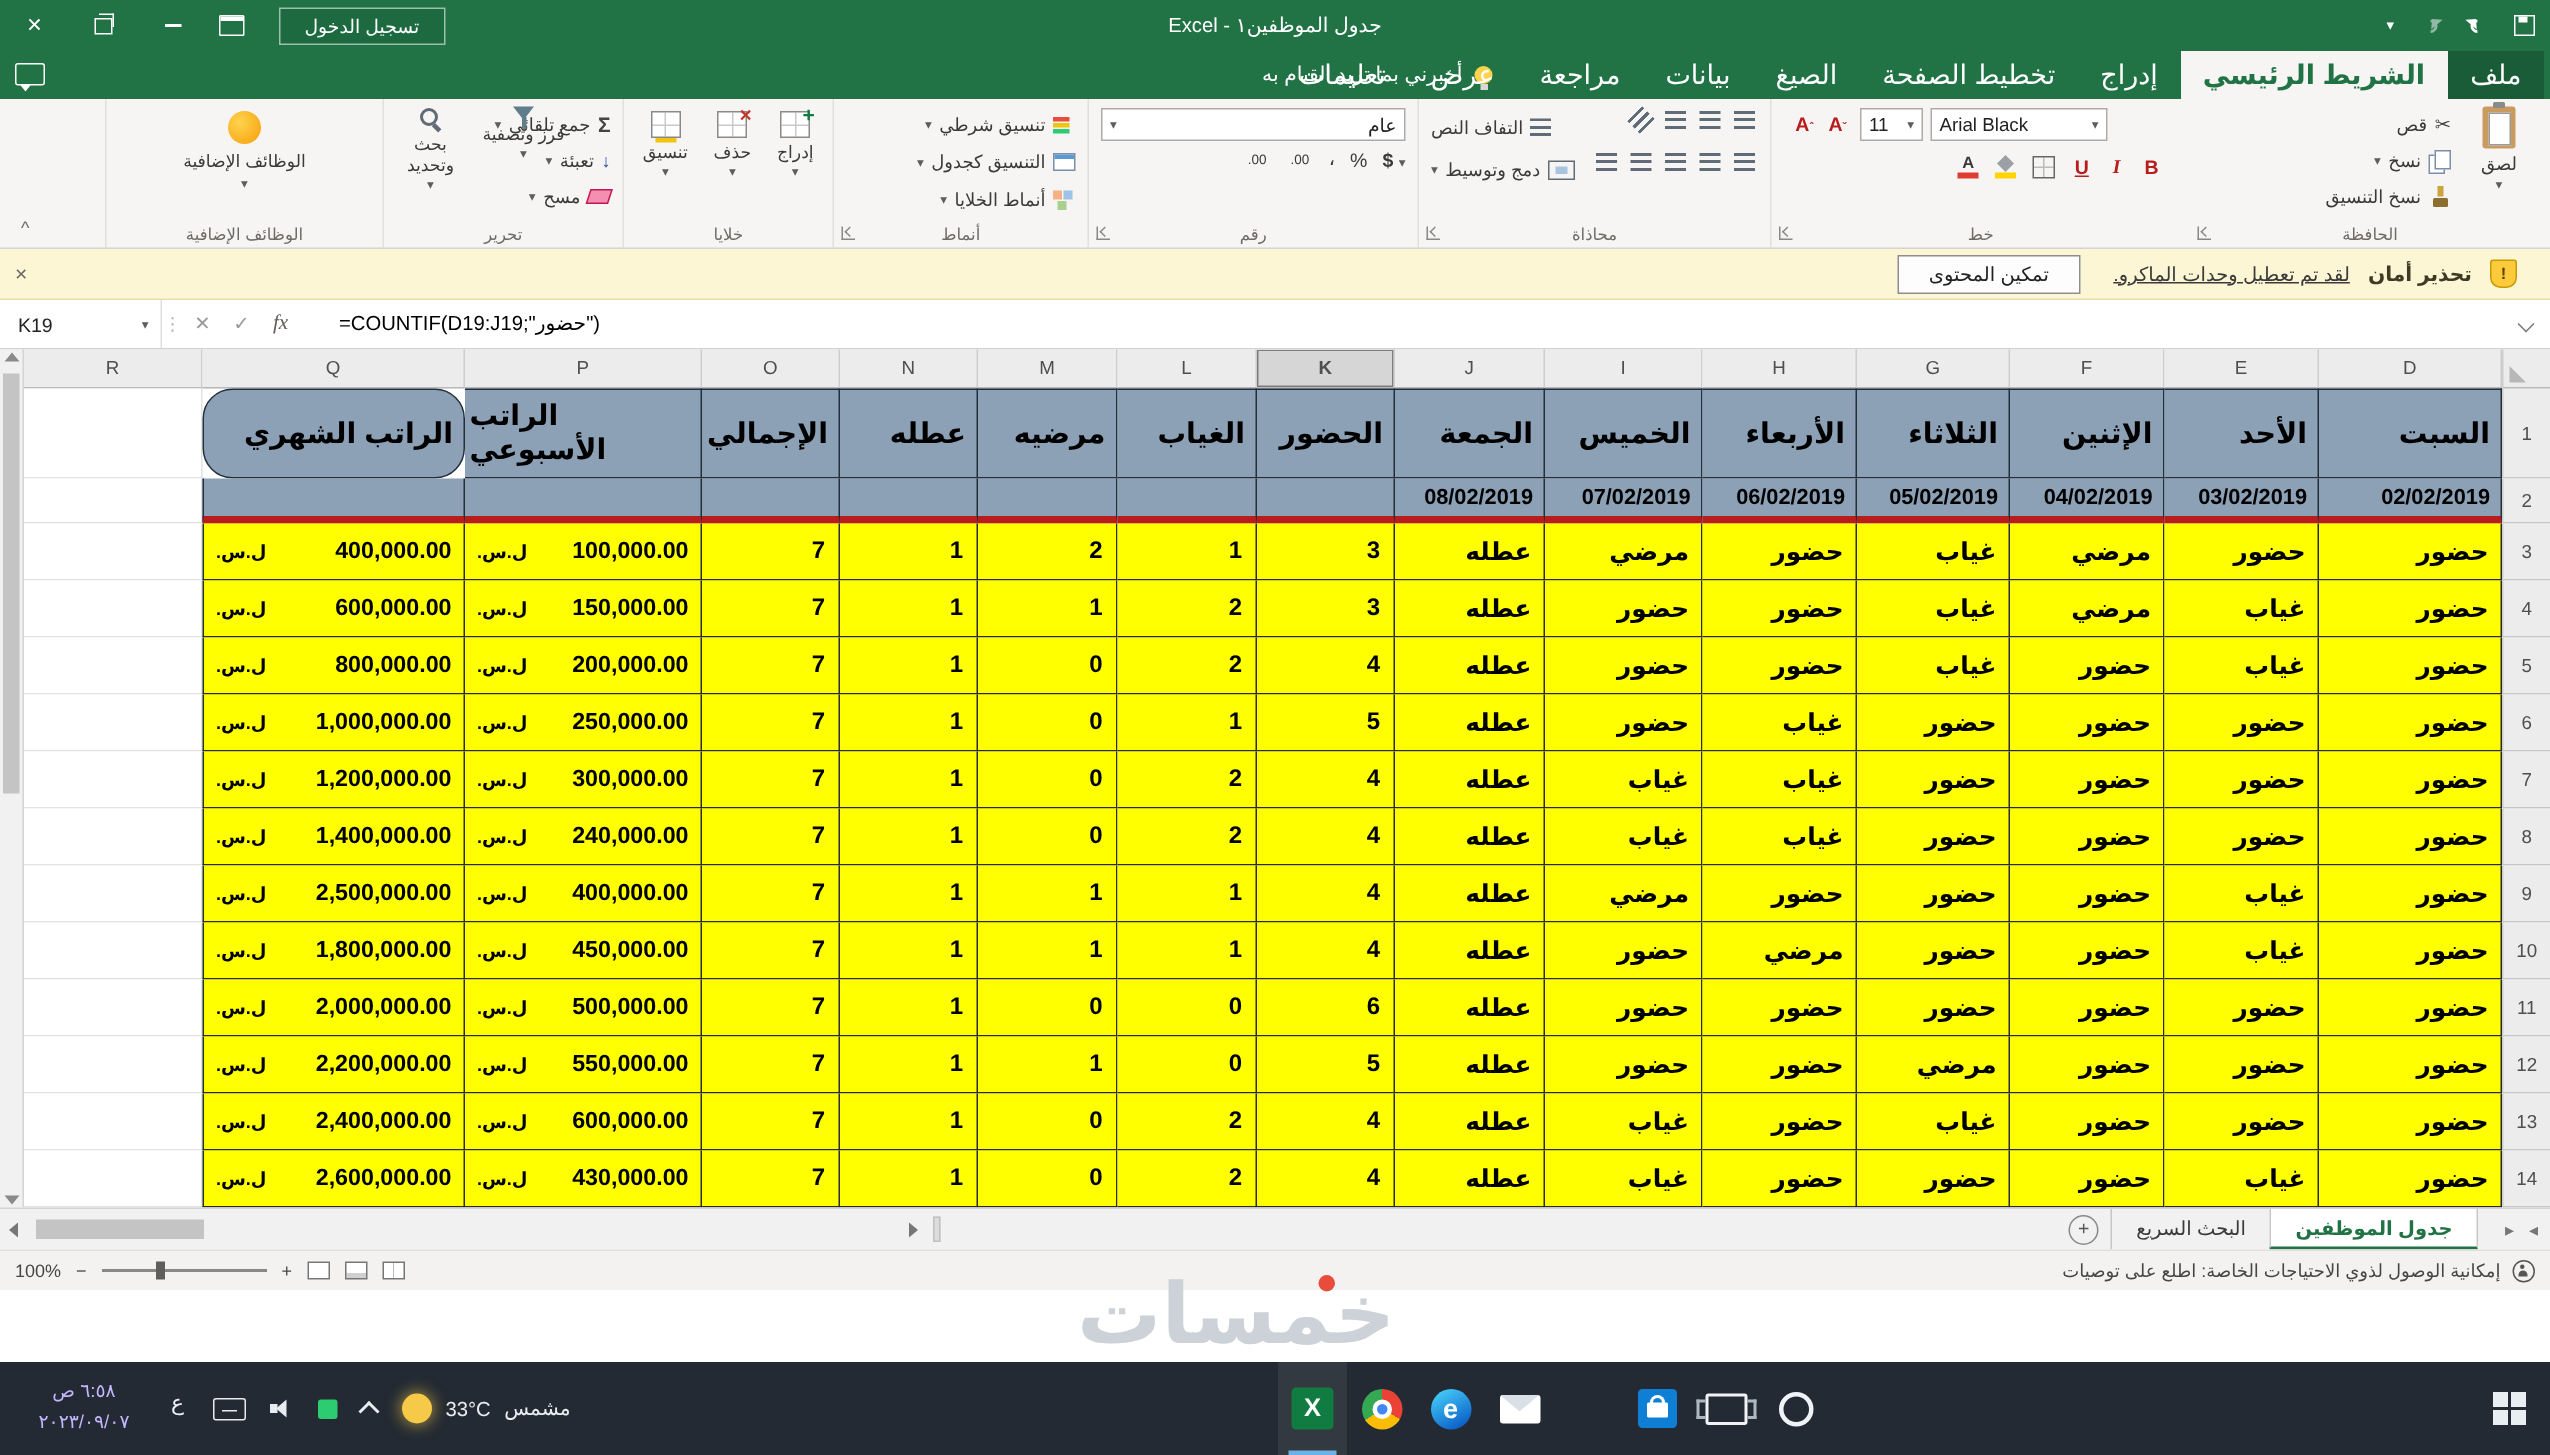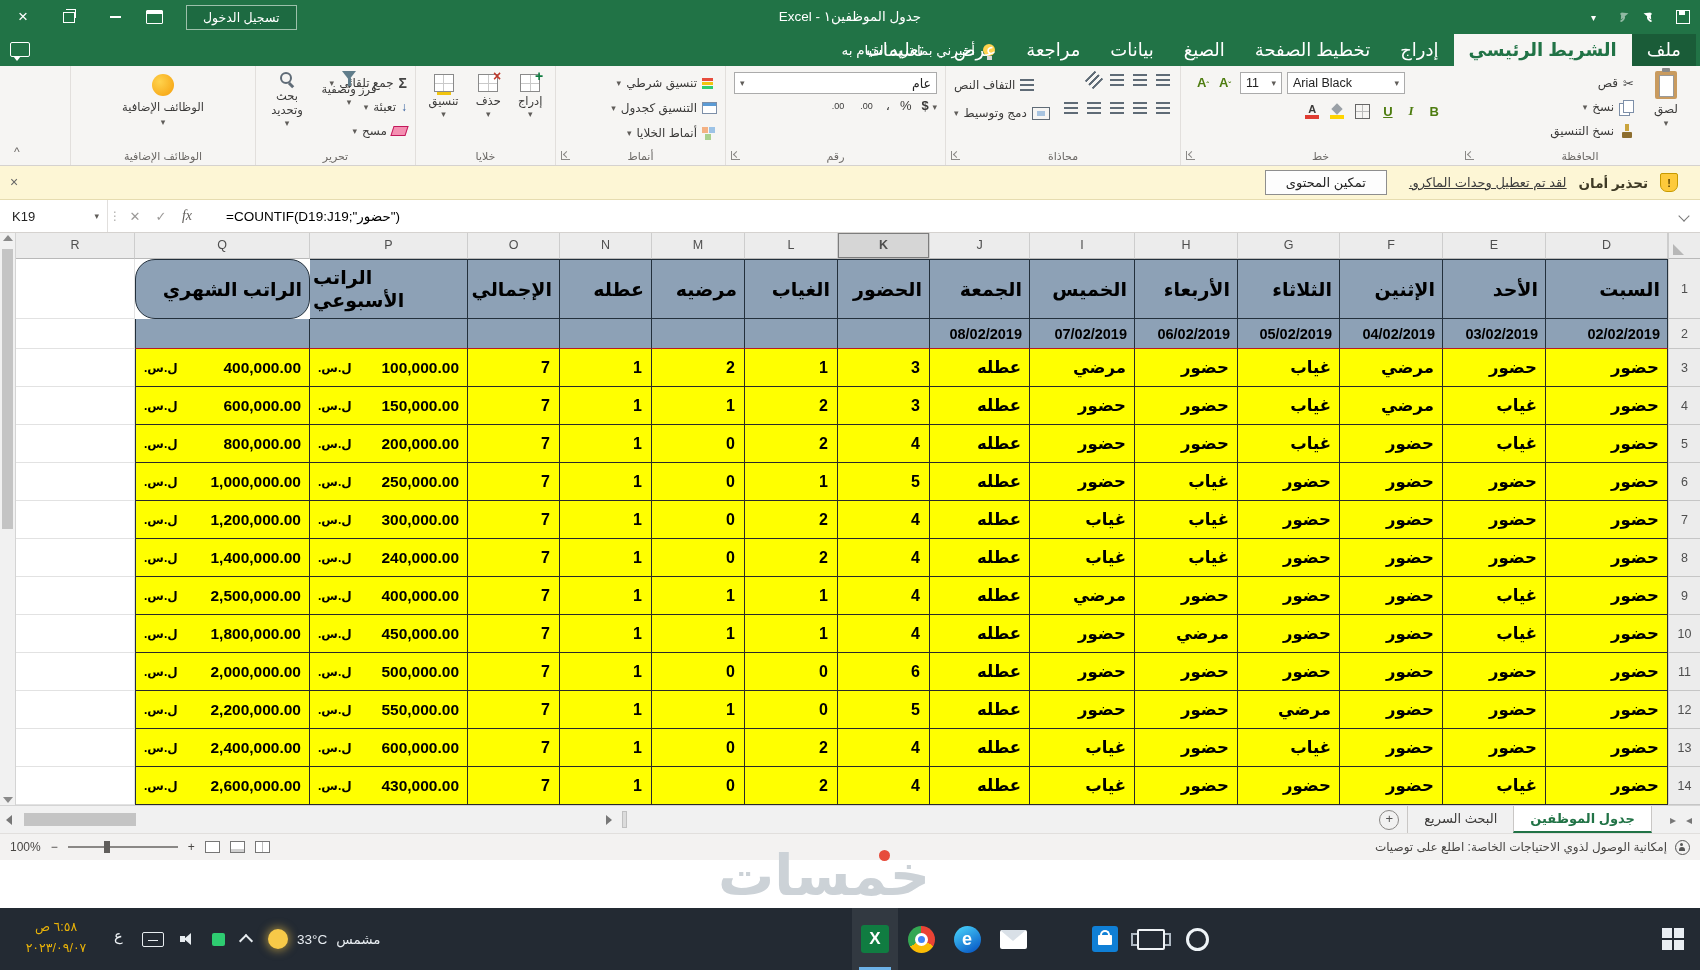--- a/index.html
+++ b/index.html
@@ -55,21 +55,21 @@
   .ic-copy{width:15px;height:15px;}
   .ic-copy::before{content:'';position:absolute;left:0;top:3px;width:9px;height:11px;background:#fff;border:1px solid #7d8fa8;}
   .ic-copy::after{content:'';position:absolute;left:4px;top:0;width:9px;height:11px;background:#fff;border:1px solid #7d8fa8;}
   .ic-brush{width:15px;height:15px;}
   .ic-brush::before{content:'';position:absolute;left:6px;top:0;width:4px;height:7px;background:#caa43c;}
   .ic-brush::after{content:'';position:absolute;left:3px;top:8px;width:10px;height:6px;background:#8d6e2f;border-radius:1px;}
   .glyph-cut{font-size:13px;color:#444;}
   
   .combo{position:absolute;height:22px;background:#fff;border:1px solid #ababab;display:flex;align-items:center;justify-content:space-between;padding:0 5px;font-size:12.5px;color:#222;box-sizing:border-box;}
   .fbtns{position:absolute;display:flex;gap:4px;align-items:center;}
-  .fa{font-size:13px;color:#4d7c0f;font-weight:bold;padding:1px 3px;}
+  .fa{font-size:13px;color:#b91c1c;font-weight:bold;padding:1px 3px;}
   .fa small{font-size:8px;}
   .ic-border{width:15px;height:15px;border:1px solid #666;background:
     linear-gradient(#bbb,#bbb) 50% 0/1px 100% no-repeat,
     linear-gradient(#bbb,#bbb) 0 50%/100% 1px no-repeat;box-sizing:border-box;}
   .ic-fill{width:16px;height:15px;}
   .ic-fill::before{content:'';position:absolute;left:4px;top:1px;width:8px;height:8px;background:#9aa0a6;transform:rotate(45deg);}
   .ic-fill::after{content:'';position:absolute;left:1px;bottom:0;width:14px;height:4px;background:#ffd400;}
   .ic-fontcolor{width:14px;height:15px;font-size:11px;font-weight:bold;color:#3b3a39;text-align:center;line-height:11px;}
   .ic-fontcolor::after{content:'';position:absolute;left:0;bottom:0;width:14px;height:4px;background:#e03c31;}
   .bars{width:14px;height:12px;background:repeating-linear-gradient(to bottom,#5f6b76 0 2px,transparent 2px 5px);}
@@ -132,21 +132,21 @@
   .g-hdr{display:flex;height:26px;}
   .g-h{box-sizing:border-box;height:26px;line-height:25px;text-align:center;font-size:12.5px;color:#4f4f4f;background:#ececec;border-right:1px solid #cdcdcd;border-bottom:1px solid #b9b9b9;}
   .g-h-sel{background:#d6d6d6;box-shadow:inset 0 0 0 1px #7d7d7d;font-weight:bold;}
   .g-corner{flex:1;background:#ececec;border-bottom:1px solid #b9b9b9;border-left:1px solid #cdcdcd;position:relative;}
   .g-corner::after{content:'';position:absolute;left:4px;bottom:3px;border-left:11px solid #b7b7b7;border-top:11px solid transparent;}
   .g-row{display:flex;}
   .g-rh{flex:1;box-sizing:border-box;background:#ececec;border-left:1px solid #cdcdcd;border-bottom:1px solid #c6c6c6;font-size:12.5px;color:#4f4f4f;display:flex;align-items:center;justify-content:center;}
   .g-c{box-sizing:border-box;display:flex;align-items:center;justify-content:flex-end;overflow:hidden;}
   .g-empty{background:#fff;border-right:1px solid #e2e2e2;border-bottom:1px solid #e2e2e2;}
   .g-head{background:#8da1b6;border-top:1px solid #23303c;border-right:1px solid #23303c;border-bottom:1px solid #23303c;font-weight:bold;font-size:19px;color:#000;padding:0 7px 0 3px;}
-  .g-date{background:#8da1b6;border-right:1px solid #23303c;border-bottom:1px solid #b91c1c;font-weight:bold;font-size:14.5px;color:#000;padding:0 7px 0 3px;}
+  .g-date{background:#8da1b6;border-right:1px solid #23303c;border-bottom:5px solid #b91c1c;font-weight:bold;font-size:14.5px;color:#000;padding:0 7px 0 3px;}
   .bl{border-left:1px solid #23303c;}
   .g-acc,.g-num,.g-day{background:#ffff00;border-right:1px solid #2a2a2a;border-bottom:1px solid #2a2a2a;font-weight:bold;color:#000;}
   .g-acc{justify-content:space-between;padding:0 8px;font-size:15.5px;}
   .g-acc .cur{font-size:12px;}
   .g-num{font-size:16px;padding:0 9px 0 3px;}
   .g-day{font-size:16.5px;padding:0 8px 0 3px;}
   
   #bottombar{position:absolute;top:805px;left:0;width:1700px;height:28px;background:#f1f1f1;border-top:1px solid #d4d4d4;box-sizing:border-box;}
   .sb-btn{position:absolute;top:4px;width:18px;height:19px;display:flex;align-items:center;justify-content:center;}
   .tri-l{width:0;height:0;border-top:5px solid transparent;border-bottom:5px solid transparent;border-right:6px solid #777;}
@@ -170,21 +170,21 @@
   .zthumb{position:absolute;left:36px;top:-5px;width:6px;height:12px;background:#605e5c;}
   .vw{width:15px;height:12px;border:1px solid #767676;background:#fff;box-sizing:border-box;}
   .vw.b{background:linear-gradient(#fff 70%,#d0d0d0 70%);}
   .vw.c{background:linear-gradient(90deg,#fff 48%,#bbb 48%,#bbb 52%,#fff 52%);}
   
   #band{position:absolute;top:860px;left:0;width:1700px;height:48px;background:#fff;}
   .wm{position:absolute;left:718px;top:843px;font-size:56px;font-weight:bold;color:#ccd2d7;letter-spacing:2px;z-index:6;}
   .wm::after{content:'';position:absolute;right:40px;top:7px;width:11px;height:11px;background:#e74c3c;border-radius:50%;}
   
   #taskbar{position:absolute;top:908px;left:0;width:1700px;height:62px;background:#232a33;color:#e8edf2;z-index:10;}
-  .clock{position:absolute;left:6px;top:9px;width:100px;text-align:center;font-size:12.5px;line-height:1.7;color:#eab308;}
+  .clock{position:absolute;left:6px;top:9px;width:100px;text-align:center;font-size:12.5px;line-height:1.7;color:#c4b5fd;}
   .lang{position:absolute;left:114px;top:20px;font-size:14.5px;color:#eef2f6;}
   #tray{position:absolute;left:142px;top:0;height:62px;display:flex;align-items:center;gap:16px;}
   .kbdic{width:20px;height:13px;border:1.5px solid #e7ecf0;border-radius:2px;}
   .kbdic::after{content:'';display:block;margin:7px auto 0;width:10px;height:1.5px;background:#e7ecf0;}
   .spk{width:16px;height:14px;position:relative;}
   .spk::before{content:'';position:absolute;left:0;top:4px;width:5px;height:6px;background:#e7ecf0;}
   .spk::after{content:'';position:absolute;left:4px;top:1px;border-top:6px solid transparent;border-bottom:6px solid transparent;border-right:7px solid #e7ecf0;}
   .grn{width:13px;height:13px;background:#2ecc71;border-radius:2px;}
   .chv{width:8px;height:8px;border-left:2px solid #e7ecf0;border-top:2px solid #e7ecf0;transform:rotate(45deg);margin-top:3px;}
   #weather{position:absolute;left:268px;top:0;height:62px;display:flex;align-items:center;gap:9px;font-size:13.5px;}

